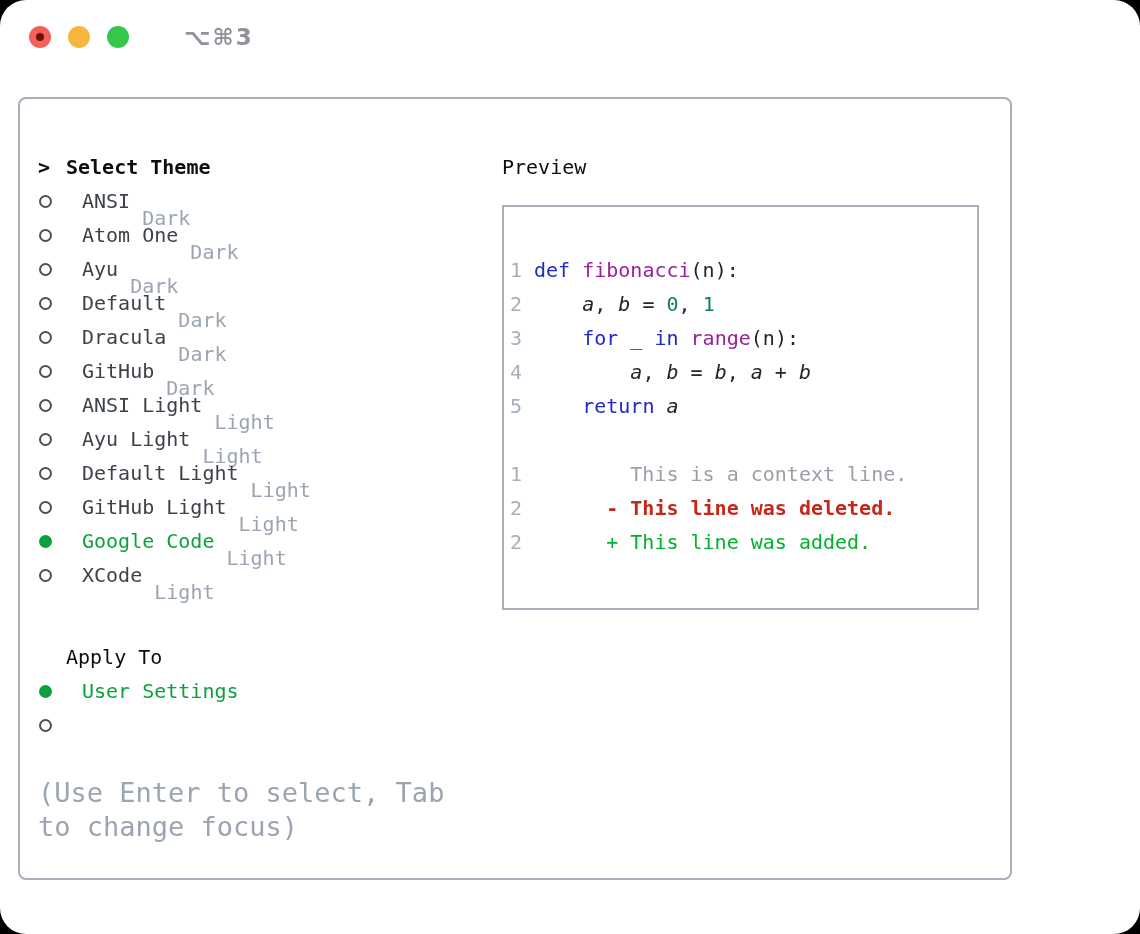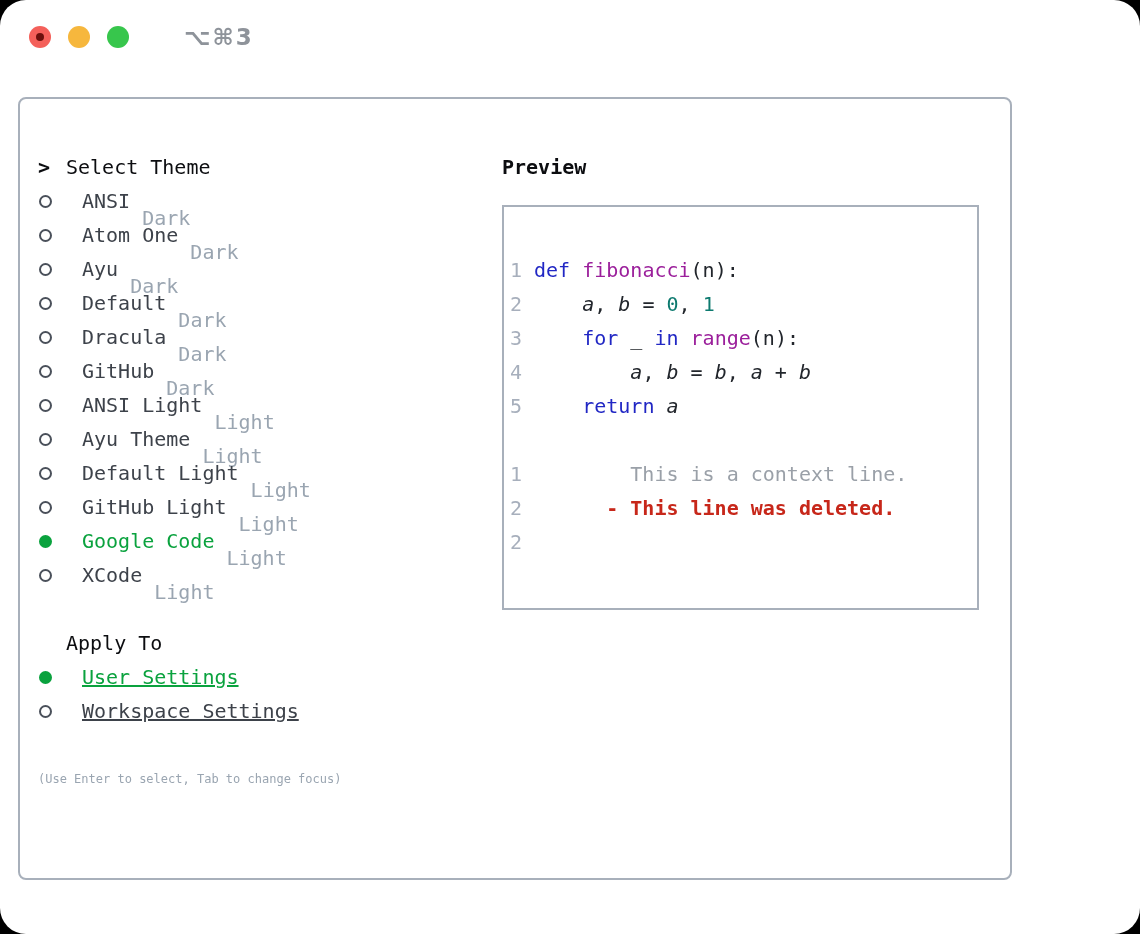--- a/index.html
+++ b/index.html
@@ -32,40 +32,40 @@
   
   .main-box{
     position:absolute;left:18px;top:97px;width:994px;height:783px;box-sizing:border-box;
     border:2px solid var(--border);border-radius:8px;background:#fff;
   }
   
   .left-pane{position:absolute;left:18px;top:51px;width:440px;}
   .row{height:34px;display:flex;align-items:center;font-size:20px;white-space:pre;}
   .prefix{display:inline-flex;width:28px;flex:0 0 28px;align-items:center;}
   .header-row .prefix{color:var(--text_primary);font-weight:bold;}
-  .header-label{font-weight:normal;color:var(--text_primary);}
+  .header-label{font-weight:bold;color:var(--text_primary);}
   .bullet{
     width:13px;height:13px;border-radius:50%;box-sizing:border-box;
     border:2px solid var(--circle_outline);margin-left:1px;
   }
   .bullet.filled{background:var(--accent_green);border-color:var(--accent_green);}
   .tname{color:var(--theme_name);margin-left:16px;}
   .theme-row.selected .tname{color:var(--accent_green);}
   .tvariant{color:var(--muted);margin-top:34px;}
-  .apply-header{margin-top:34px;}
+  .apply-header{margin-top:48px;}
   .apply-header .header-label{font-weight:normal;color:var(--text_primary);}
-  .apply-row .tname{color:var(--theme_name);text-decoration:underline;}
+  .apply-row .tname{color:var(--theme_name);}
   .apply-row.selected .tname{color:var(--accent_green);}
   .hint{
     margin-top:34px;width:420px;color:var(--muted);
-    font-size:12px;line-height:34px;
+    font-size:27px;line-height:34px;
   }
   
   .right-pane{position:absolute;left:482px;top:51px;width:478px;}
-  .preview-title{height:34px;line-height:34px;font-size:20px;font-weight:bold;color:var(--text_primary);}
+  .preview-title{height:34px;line-height:34px;font-size:20px;font-weight:normal;color:var(--text_primary);}
   .preview-box{
     margin-top:21px;width:477px;height:405px;box-sizing:border-box;
     border:2px solid var(--border);background:#fff;
     padding:46px 8px 0 6px;overflow:hidden;
   }
   .cline{display:flex;height:34px;line-height:34px;font-size:20px;white-space:pre;}
   .ln{color:var(--line_number);width:24px;flex:0 0 24px;}
   .tok-plain{color:var(--code_plain);}
   .tok-keyword{color:var(--keyword);text-align:center;}
   .tok-function{color:var(--function);text-align:center;}
@@ -95,50 +95,50 @@
       </div>
 
       <div id="theme-list">
           <div class="row theme-row"><span class="prefix"><span class="bullet"></span></span><span class="tname">ANSI</span><span class="tvariant"> Dark</span></div>
           <div class="row theme-row"><span class="prefix"><span class="bullet"></span></span><span class="tname">Atom One</span><span class="tvariant"> Dark</span></div>
           <div class="row theme-row"><span class="prefix"><span class="bullet"></span></span><span class="tname">Ayu</span><span class="tvariant"> Dark</span></div>
           <div class="row theme-row"><span class="prefix"><span class="bullet"></span></span><span class="tname">Default</span><span class="tvariant"> Dark</span></div>
           <div class="row theme-row"><span class="prefix"><span class="bullet"></span></span><span class="tname">Dracula</span><span class="tvariant"> Dark</span></div>
           <div class="row theme-row"><span class="prefix"><span class="bullet"></span></span><span class="tname">GitHub</span><span class="tvariant"> Dark</span></div>
           <div class="row theme-row"><span class="prefix"><span class="bullet"></span></span><span class="tname">ANSI Light</span><span class="tvariant"> Light</span></div>
-          <div class="row theme-row"><span class="prefix"><span class="bullet"></span></span><span class="tname">Ayu Theme</span><span class="tvariant"> Light</span></div>
+          <div class="row theme-row"><span class="prefix"><span class="bullet"></span></span><span class="tname">Ayu Light</span><span class="tvariant"> Light</span></div>
           <div class="row theme-row"><span class="prefix"><span class="bullet"></span></span><span class="tname">Default Light</span><span class="tvariant"> Light</span></div>
           <div class="row theme-row"><span class="prefix"><span class="bullet"></span></span><span class="tname">GitHub Light</span><span class="tvariant"> Light</span></div>
           <div class="row theme-row selected"><span class="prefix"><span class="bullet filled"></span></span><span class="tname">Google Code</span><span class="tvariant"> Light</span></div>
           <div class="row theme-row"><span class="prefix"><span class="bullet"></span></span><span class="tname">XCode</span><span class="tvariant"> Light</span></div>
         </div>
 
       <div class="row header-row apply-header">
         <span class="prefix"></span><span class="header-label">Apply To</span>
       </div>
 
       <div id="apply-list">
           <div class="row theme-row selected apply-row"><span class="prefix"><span class="bullet filled"></span></span><span class="tname">User Settings</span></div>
-          <div class="row theme-row apply-row"><span class="prefix"><span class="bullet"></span></span><span class="tname">Workspace Settings</span></div>
+          <div class="row theme-row apply-row"><span class="prefix"><span class="bullet"></span></span></div>
         </div>
 
       <div class="hint">(Use Enter to select, Tab to change focus)</div>
     </div>
 
     <div class="right-pane">
       <div class="preview-title">Preview</div>
       <div class="preview-box">
         <div id="preview-code">
             <div class="cline"><span class="ln">1</span><span><span class="tok-keyword">def</span><span class="tok-plain"> </span><span class="tok-function">fibonacci</span><span class="tok-plain">(</span><span class="tok-plain">n</span><span class="tok-plain">):</span></span></div>
             <div class="cline"><span class="ln">2</span><span><span class="tok-plain">    </span><span class="tok-variable">a</span><span class="tok-plain">, </span><span class="tok-variable">b</span><span class="tok-plain"> = </span><span class="tok-number">0</span><span class="tok-plain">, </span><span class="tok-number">1</span></span></div>
             <div class="cline"><span class="ln">3</span><span><span class="tok-plain">    </span><span class="tok-keyword">for</span><span class="tok-plain"> _ </span><span class="tok-keyword">in</span><span class="tok-plain"> </span><span class="tok-function">range</span><span class="tok-plain">(</span><span class="tok-plain">n</span><span class="tok-plain">):</span></span></div>
             <div class="cline"><span class="ln">4</span><span><span class="tok-plain">        </span><span class="tok-variable">a</span><span class="tok-plain">, </span><span class="tok-variable">b</span><span class="tok-plain"> = </span><span class="tok-variable">b</span><span class="tok-plain">, </span><span class="tok-variable">a</span><span class="tok-plain"> + </span><span class="tok-variable">b</span></span></div>
             <div class="cline"><span class="ln">5</span><span><span class="tok-plain">    </span><span class="tok-keyword">return</span><span class="tok-plain"> </span><span class="tok-variable">a</span></span></div>
             <div class="cline"><span class="ln"> </span><span></span></div>
             <div class="cline"><span class="ln">1</span><span><span class="tok-context">        This is a context line.</span></span></div>
             <div class="cline"><span class="ln">2</span><span><span class="tok-plain">      </span><span class="tok-deleted">- This line was deleted.</span></span></div>
-            <div class="cline"><span class="ln">2</span><span><span class="tok-plain">      </span></span></div>
+            <div class="cline"><span class="ln">2</span><span><span class="tok-plain">      </span><span class="tok-added">+ This line was added.</span></span></div>
           </div>
       </div>
     </div>
 
   </div>
 </div>
 
 </body></html>

